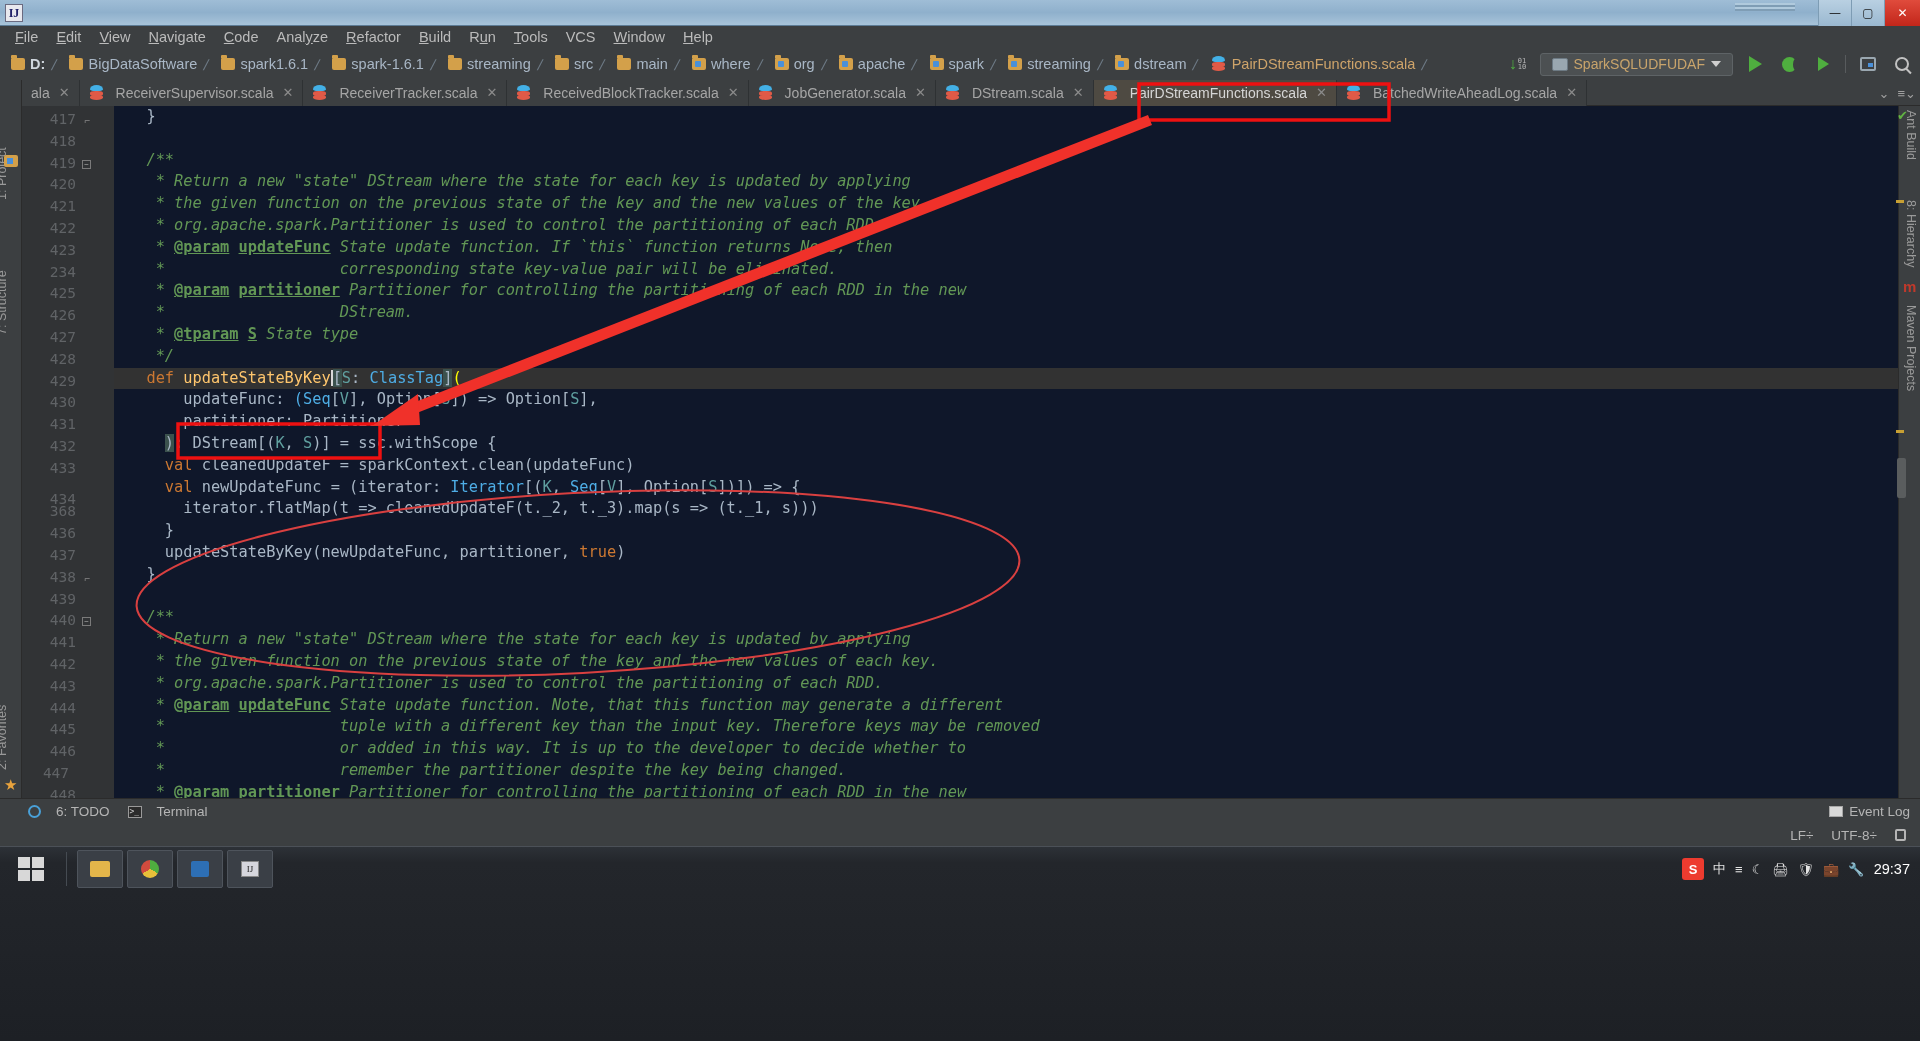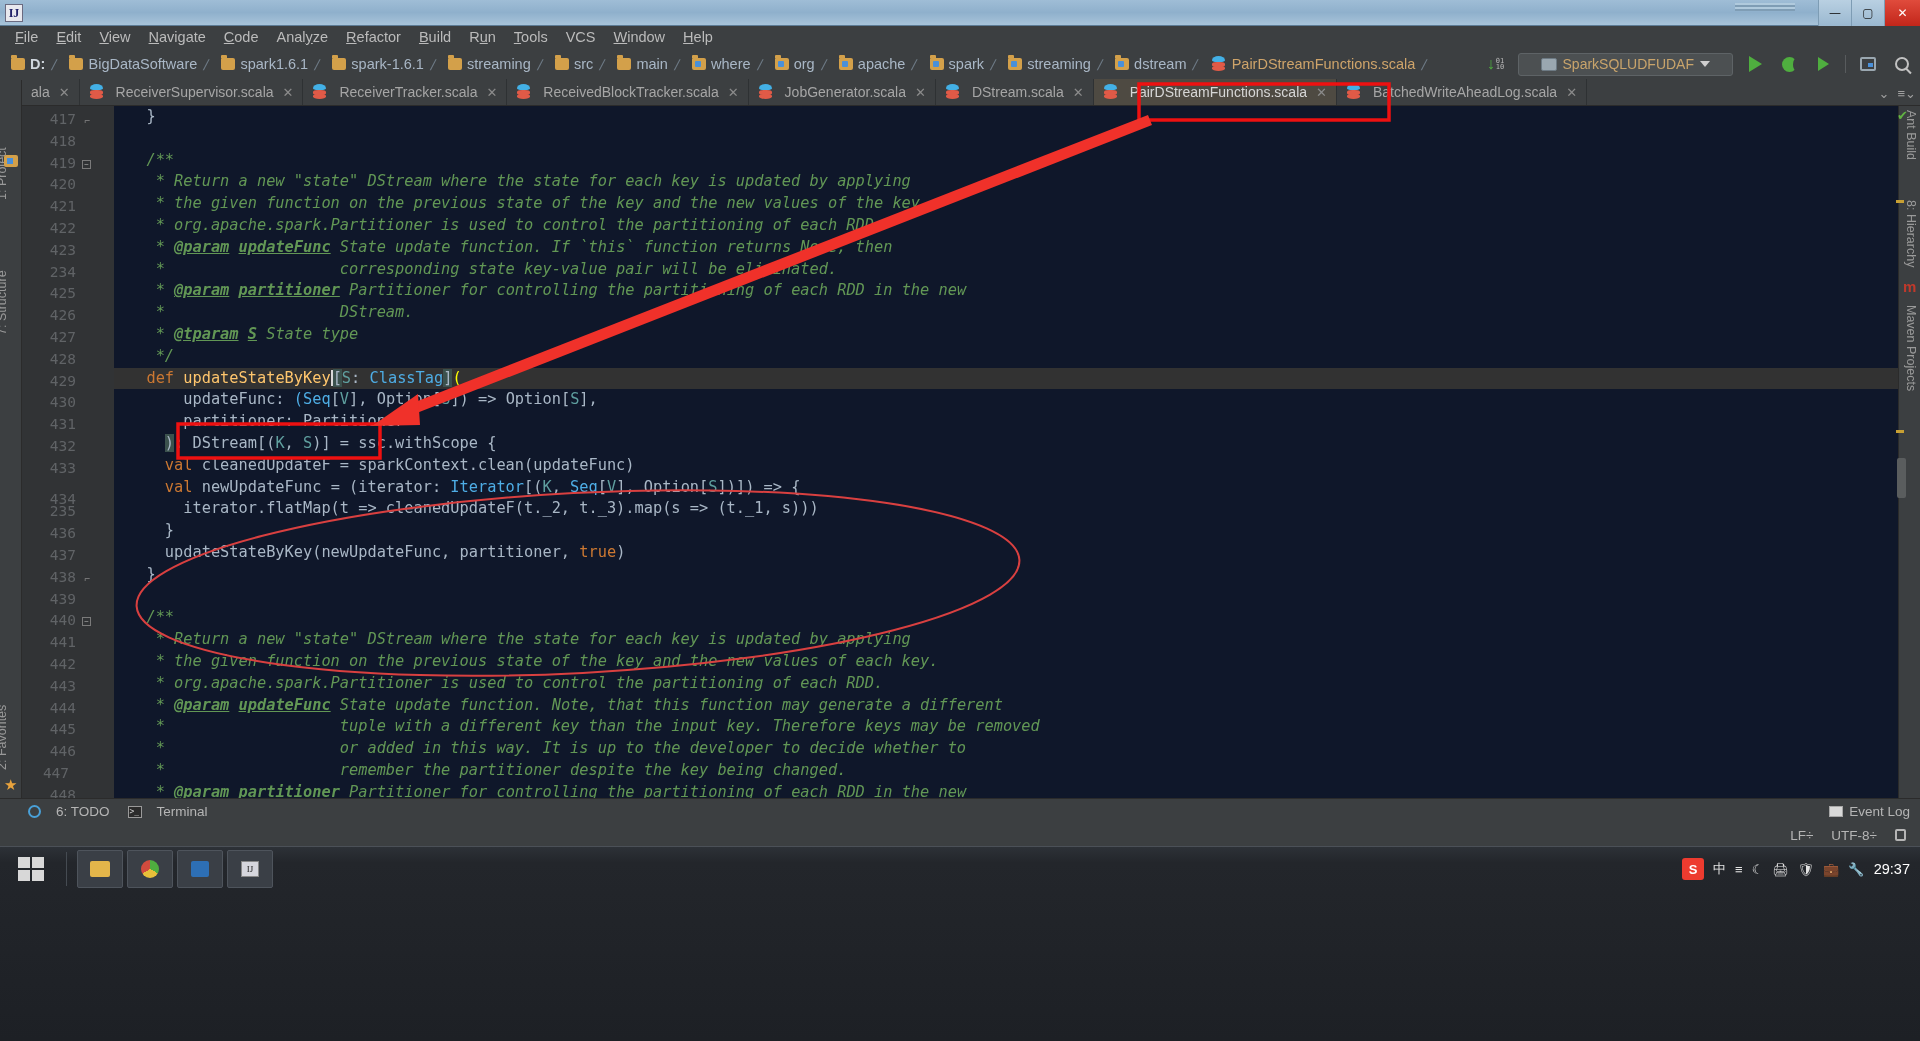--- a/index.html
+++ b/index.html
@@ -94,21 +94,21 @@
   .scalaicon .b1{position:absolute;left:1px;top:0px;width:13px;height:6px;background:#43b0e6;border-radius:50% 50% 40% 40%/70% 70% 30% 30%;}
   .scalaicon .b2{position:absolute;left:1px;top:6px;width:13px;height:5px;background:#e05a47;border-radius:40%;}
   .scalaicon .b3{position:absolute;left:1px;top:10px;width:13px;height:5px;background:#e05a47;border-radius:40% 40% 50% 50%;}
   #navbar .right-tools{
     position: absolute; right: 6px; top: 0; height: 32px;
     display: flex; align-items: center; gap: 10px;
   }
   .tbtn{ width: 24px; height:24px; display:flex;align-items:center;justify-content:center;}
   .runcfg{
     height: 23px; min-width: 178px; border: 1px solid #5e6366; border-radius: 3px;
-    background: #4c5052; display: flex; align-items: center; padding: 0 22px; gap: 6px;
+    background: #4c5052; display: flex; align-items: center; padding: 0 11px; gap: 6px;
     color: #c9a46b; font-size: 14px;
   }
   .runcfg .mini{
     width:16px;height:13px;background:#9aa7b0;border:1px solid #6d7a84;border-radius:2px;
   }
   .caret-dn{ width:0;height:0;border-left:5px solid transparent;border-right:5px solid transparent;border-top:6px solid #cfcfcf; }
   .play-tri{ width:0;height:0;border-top:8px solid transparent;border-bottom:8px solid transparent;border-left:13px solid #4fae3f; }
   .bug-ico{ width:15px;height:15px;border-radius:50%;background:#4fae3f; position:relative;}
   .bug-ico::after{content:"";position:absolute;right:-3px;top:1px;width:7px;height:13px;background:#3c3f41;border-radius:50%;}
   .cov-ico{ width:0;height:0;border-top:7px solid transparent;border-bottom:7px solid transparent;border-left:11px solid #4fae3f;}
@@ -116,21 +116,21 @@
   .grid-ico::after{content:"";position:absolute;left:6px;top:4px;width:5px;height:4px;background:#4a90d9;}
   .search-ico{width:14px;height:14px;border:2px solid #c2c2c2;border-radius:50%;position:relative;}
   .search-ico::after{content:"";position:absolute;right:-5px;bottom:-3px;width:7px;height:2px;background:#c2c2c2;transform:rotate(45deg);}
   .updn-ico{ display:flex; align-items:center; gap:1px;}
   .updn-ico .arr{ color:#4fae3f; font-size:16px; line-height:12px; }
   .updn-ico .bits{ color:#b9b9b9; font-size:7px; line-height:6px; font-family:"DejaVu Sans Mono", monospace;}
 
   
   #tabsbar{
     position:absolute; left:22px; top:80px; width: 1898px; height: 26px;
-    background:#3c3f41; display:flex; align-items:flex-end;
+    background:#3c3f41; display:flex; align-items:center;
     border-bottom: 1px solid #2b2b2b;
   }
   .etab{
     display:flex;align-items:center;gap:6px;
     padding:0 9px; height:26px;
     color:#a6a6a6; font-size:14px; white-space:nowrap;
     border-right:1px solid #2e3133;
     background:#3c3f41;
   }
   .etab.active{ background:#4e4a42; color:#d6d6d6;}
@@ -180,21 +180,21 @@
     text-align:center; line-height:8px;
   }
   #code{
     position:absolute; left:92px; top:0; right:0; height:692px;
     font-family:"DejaVu Sans Mono", monospace;
     font-size:15.3px; line-height:21.8px;
     color:#a9b7c6; white-space:pre;
   }
   #code .line{ height:21.8px; padding-left:14px; }
   .cmt   { color:#629755; font-style:italic; }
-  .cmtt  { color:#629755; font-style:italic; text-decoration:underline; font-weight:bold;}
+  .cmtt  { color:#629755; text-decoration:underline; font-weight:bold;}
   .kw    { color:#cc7832; }
   .gen   { color:#4eade5; }
   .gen2  { color:#5f9f9f; }
   .fn    { color:#ffc66d; }
   .punct { color:#a9b7c6; }
   .hl-brace { background:#3b514d; }
   .hl-paren { color:#ffff00; }
   .caret-line{ background:#323232; }
   .caretbar{
     display:inline-block; width:2px; height:16px; background:#d8d8d8;
@@ -530,21 +530,21 @@
       <div class="ln" style="top: 179.4px;">425</div>
       <div class="ln" style="top: 201.2px;">426</div>
       <div class="ln" style="top: 223px;">427</div>
       <div class="ln" style="top: 244.8px;">428</div>
       <div class="ln" style="top: 266.6px;">429</div>
       <div class="ln" style="top: 288.4px;">430</div>
       <div class="ln" style="top: 310.2px;">431</div>
       <div class="ln" style="top: 332px;">432</div>
       <div class="ln" style="top: 353.8px;">433</div>
       <div class="ln" style="top: 375.6px; margin-top: 9px;">434</div>
-      <div class="ln" style="top: 397.4px;">235</div>
+      <div class="ln" style="top: 397.4px;">368</div>
       <div class="ln" style="top: 419.2px;">436</div>
       <div class="ln" style="top: 441px;">437</div>
       <div class="ln" style="top: 462.8px;">438</div>
       <div class="fold" style="top: 467.8px;">⌐</div>
       <div class="ln" style="top: 484.6px;">439</div>
       <div class="ln" style="top: 506.4px;">440</div>
       <div class="foldbox" style="top: 511.4px;">−</div>
       <div class="ln" style="top: 528.2px;">441</div>
       <div class="ln" style="top: 550px;">442</div>
       <div class="ln" style="top: 571.8px;">443</div>

